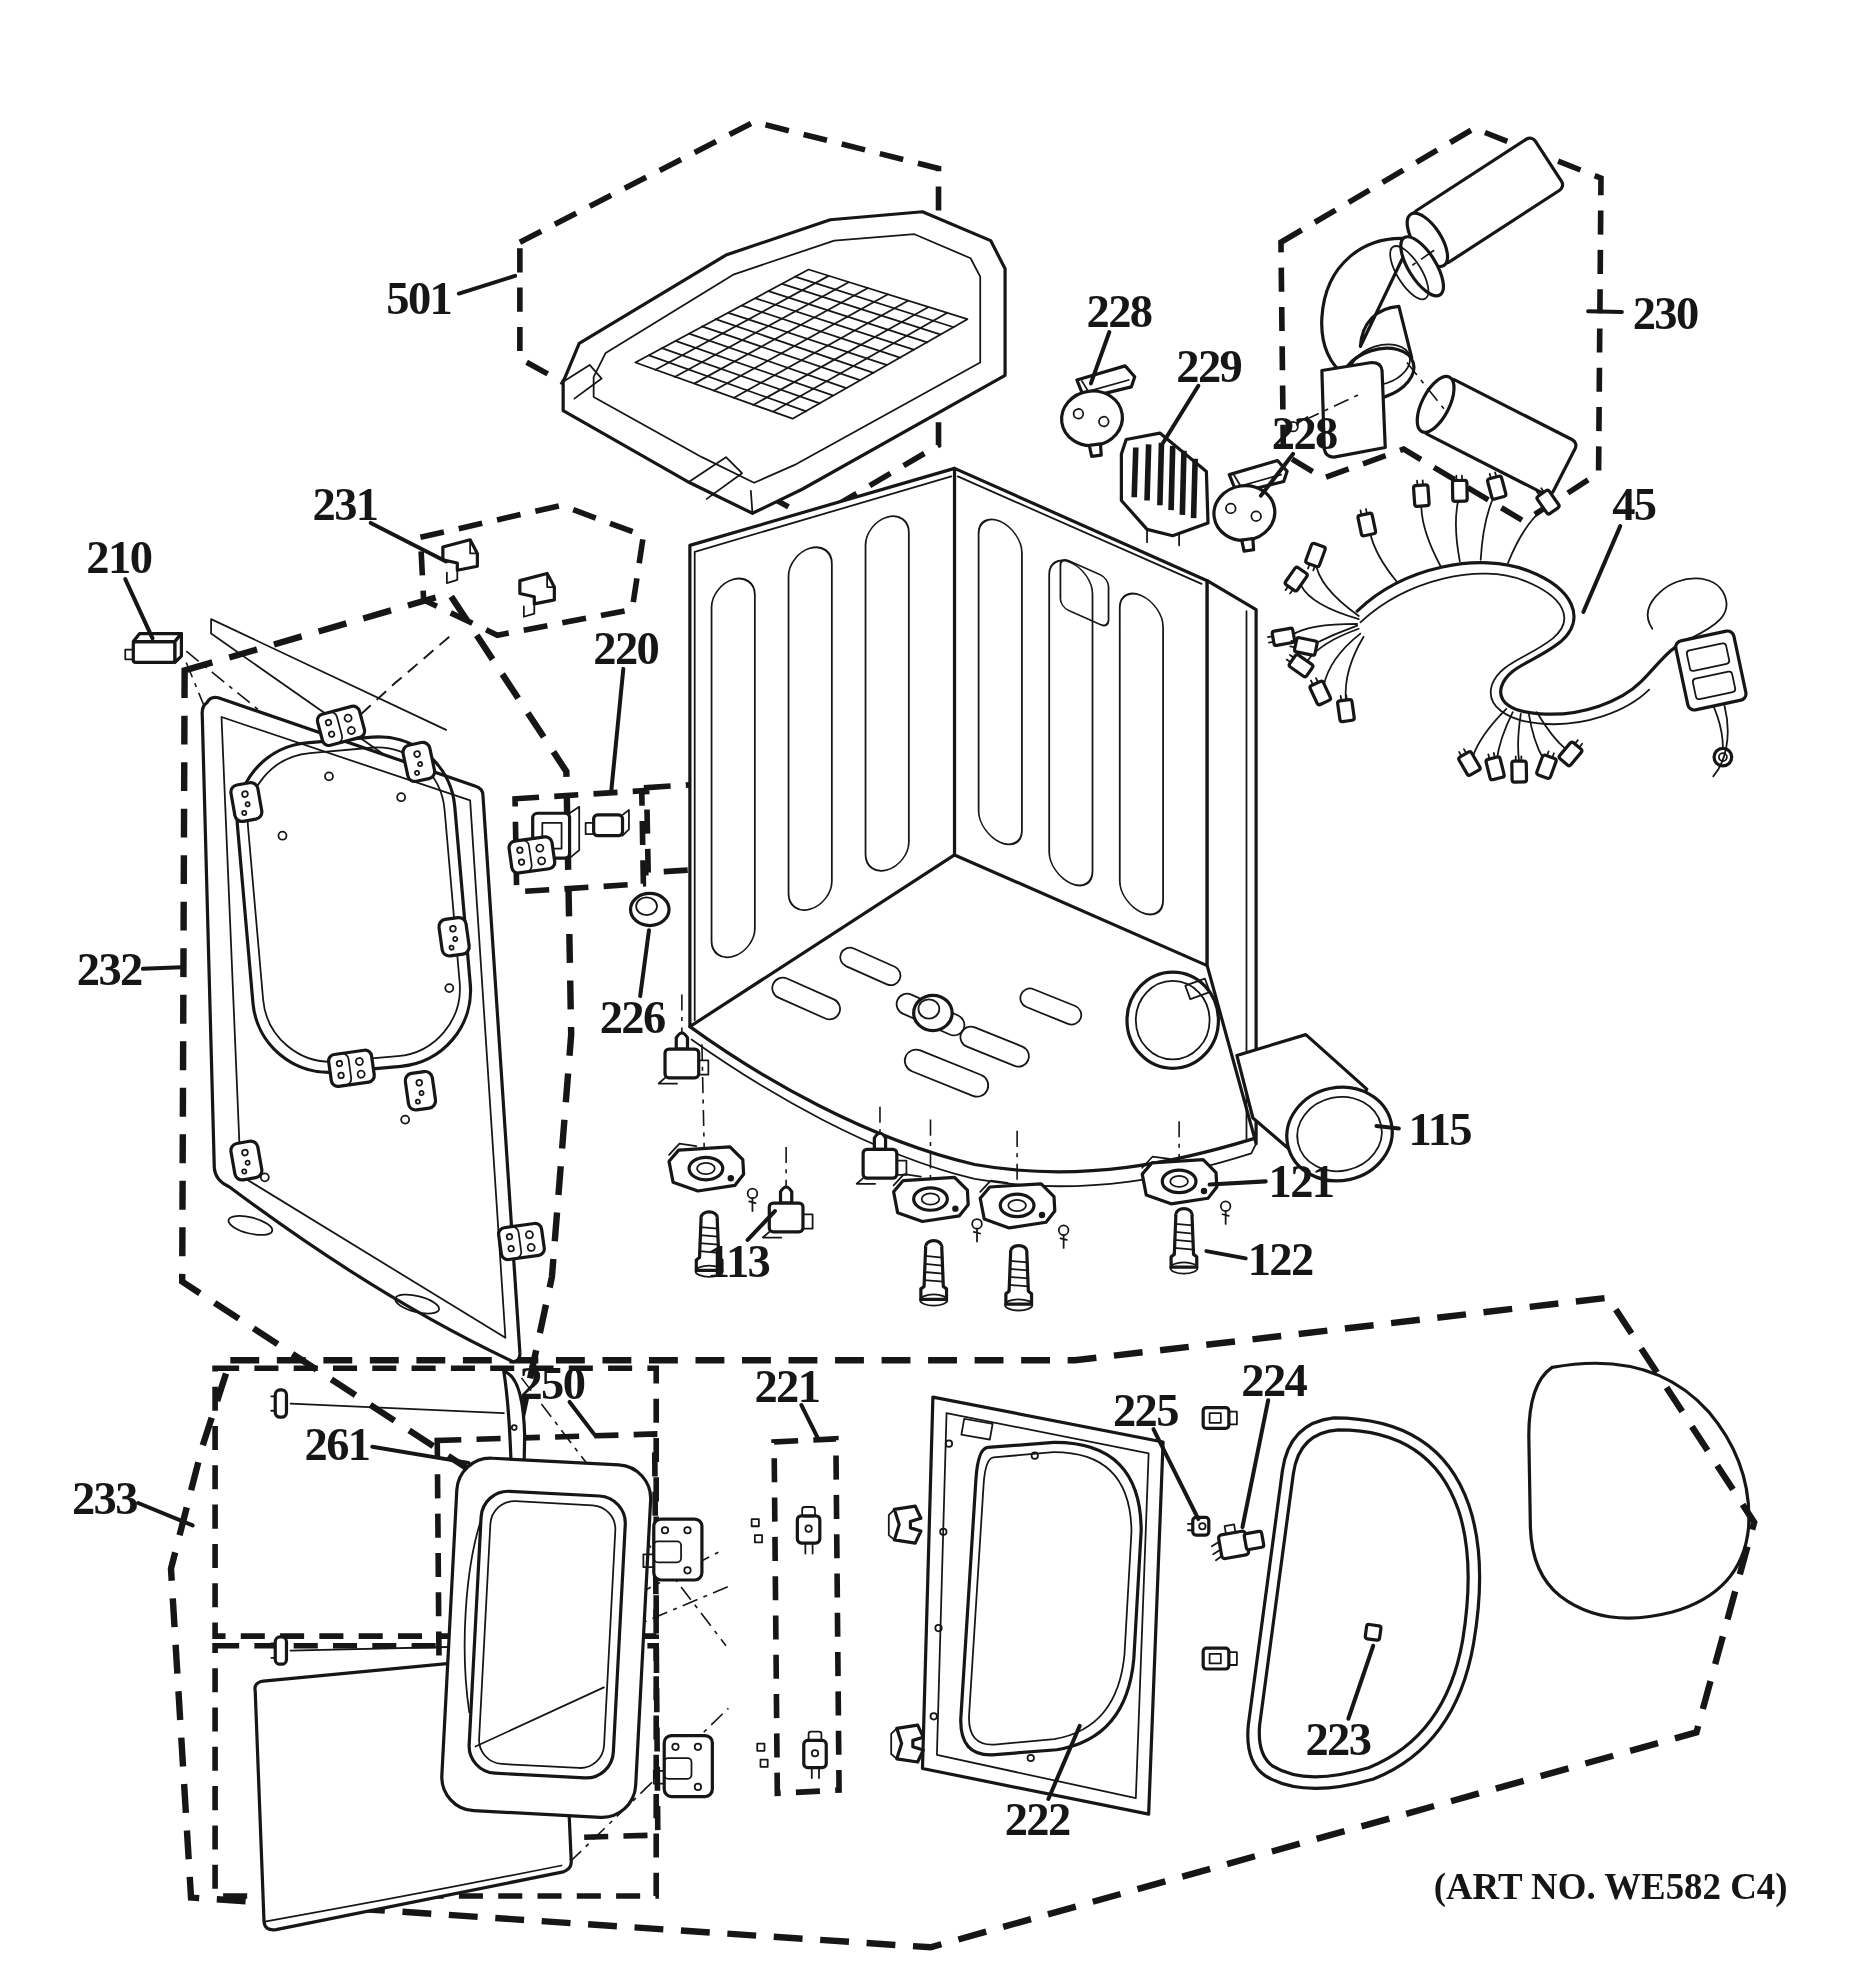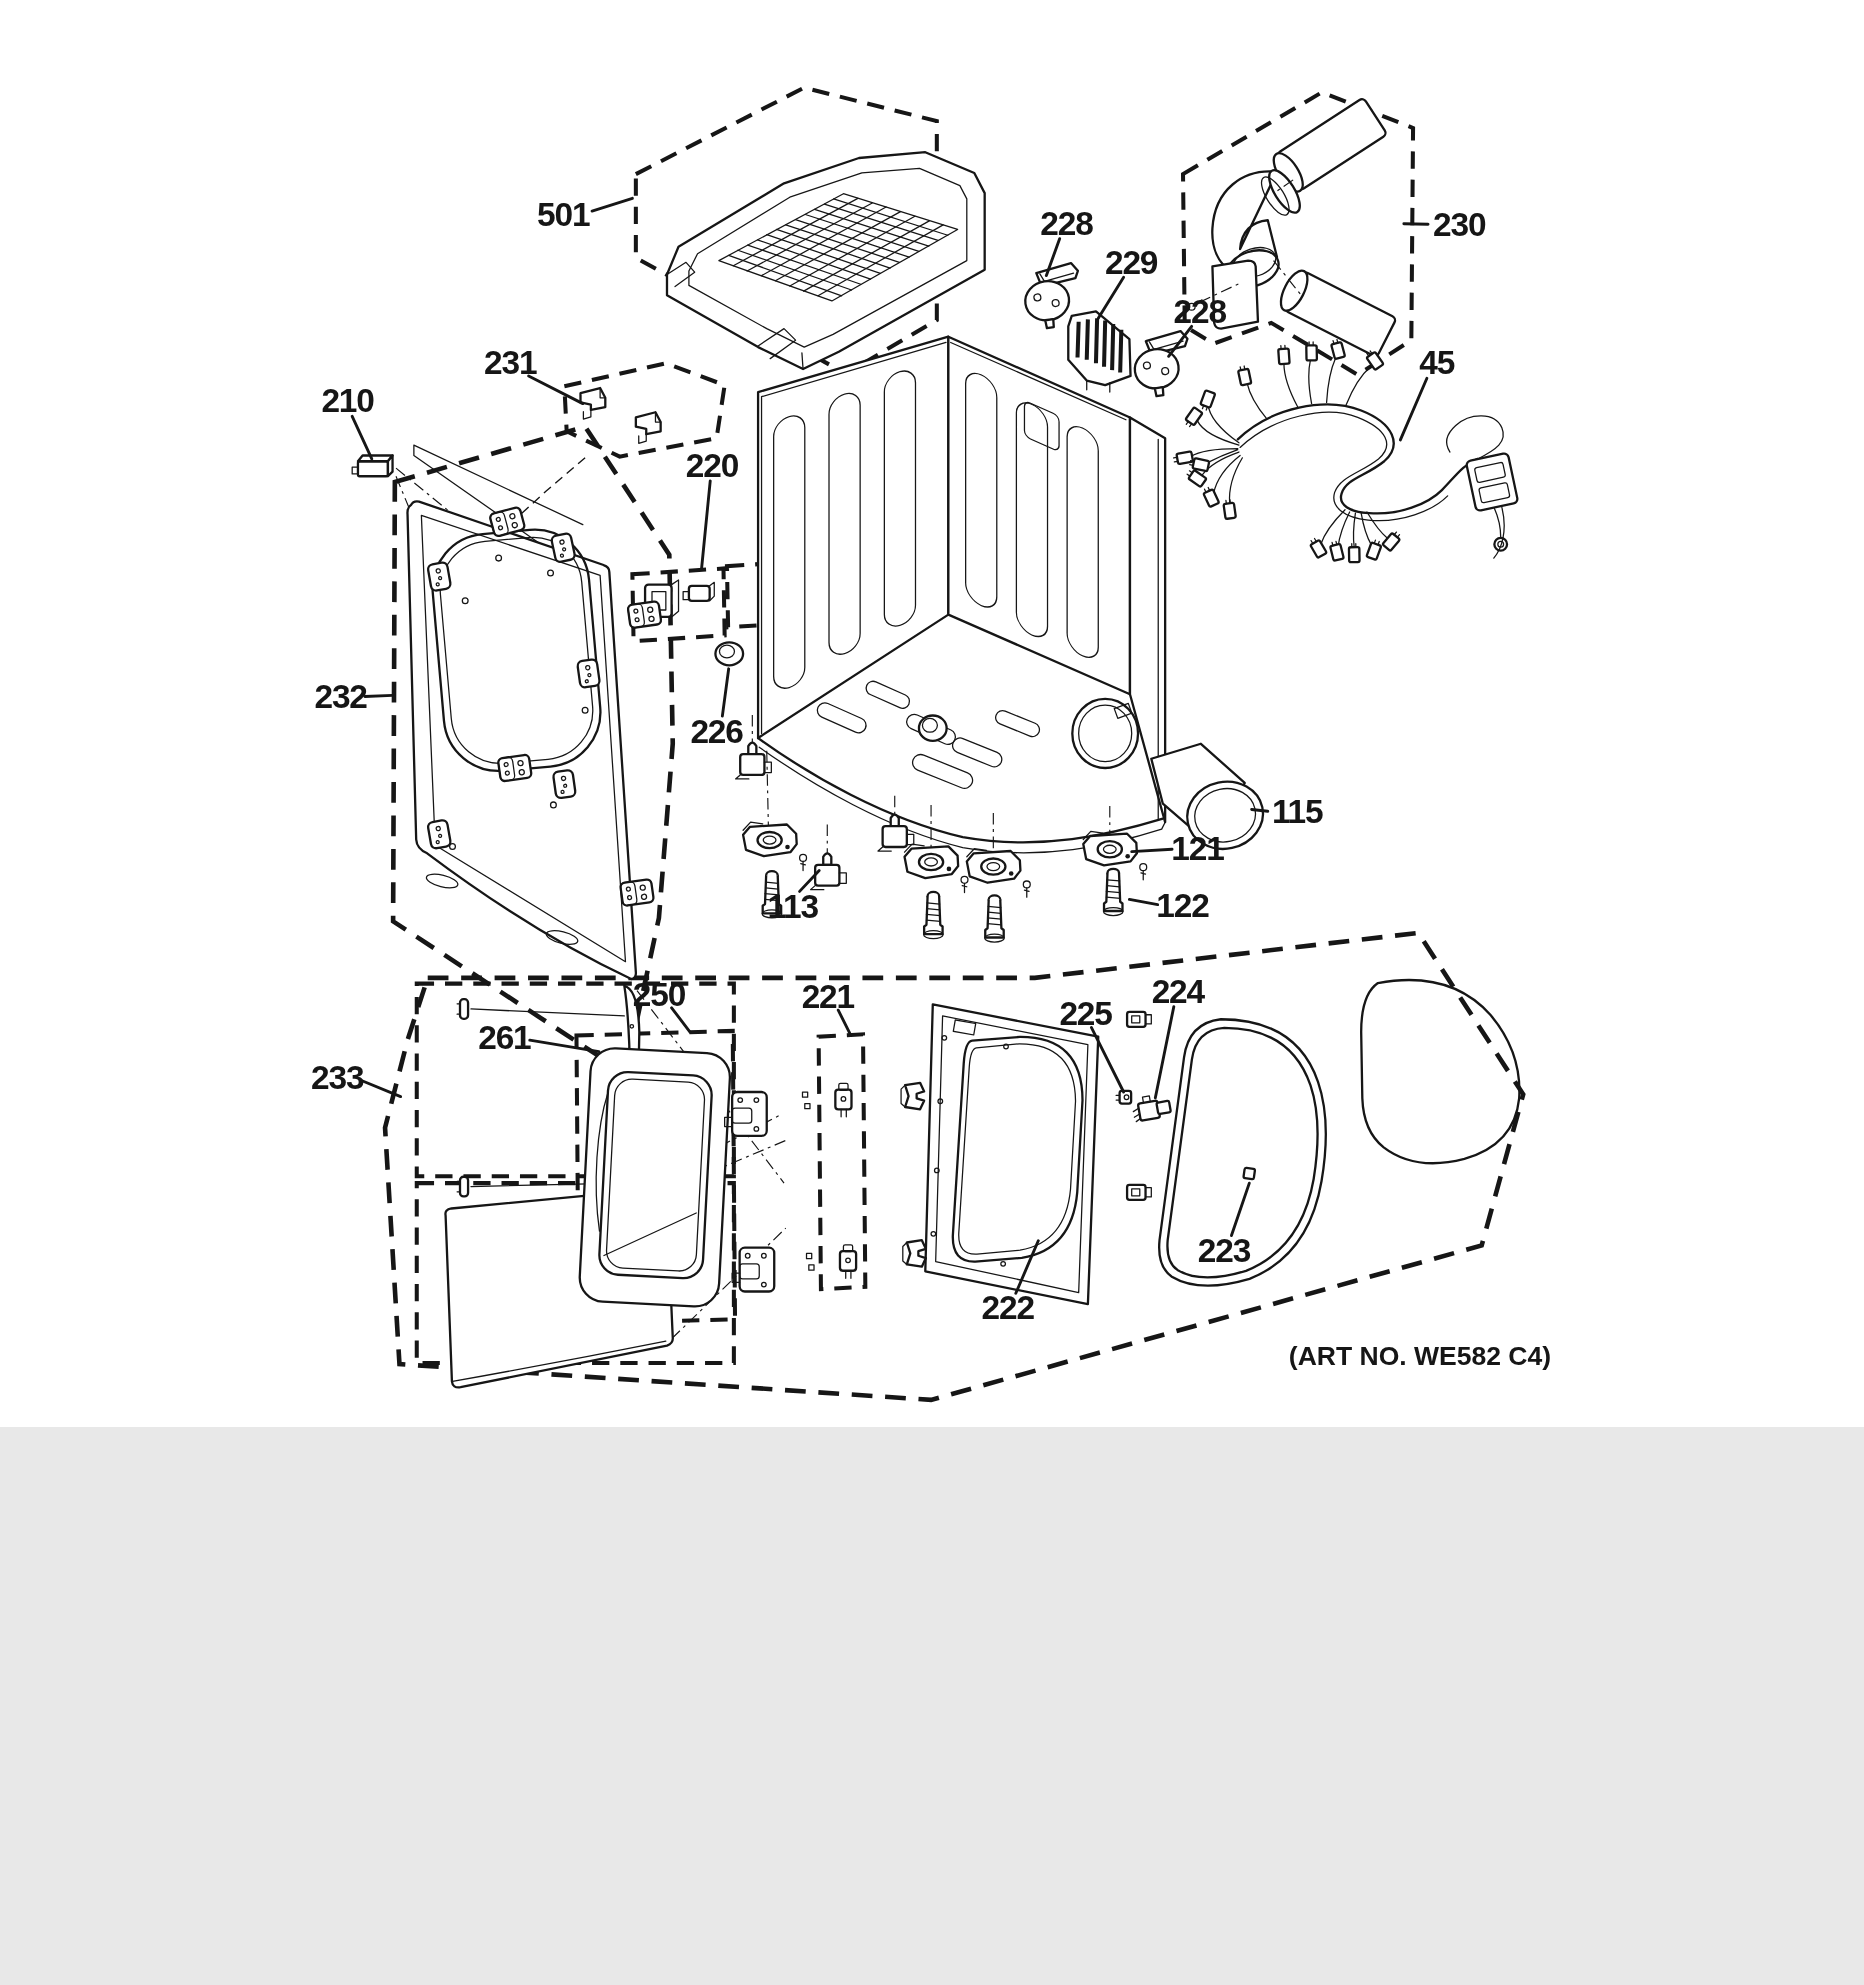--- a/index.html
+++ b/index.html
@@ -1,17 +1,17 @@
 <!DOCTYPE html>
 <html style="font-size:13px"><head>
 <meta charset="utf-8">
 <style>
   html,body{margin:0;padding:0;background:#e8e8e8;}
-  .stage{position:relative;width:1865px;height:1427px;background:#ffffff;overflow:hidden;
-         font-family:Liberation Sans, sans-serif;}
+  .stage{position:relative;width:1865px;height:1985px;background:#ffffff;overflow:hidden;
+         font-family:Liberation Serif, serif;}
   svg{position:absolute;left:0;top:0;width:100%;height:100%;}
   .p  {fill:#ffffff;stroke:#161616;stroke-width:4;stroke-linejoin:round;}
   .pn {fill:none;stroke:#161616;stroke-width:4;stroke-linejoin:round;stroke-linecap:round;}
   .t  {fill:none;stroke:#161616;stroke-width:2.2;stroke-linejoin:round;stroke-linecap:round;}
   .hv {fill:none;stroke:#161616;stroke-width:7;stroke-linecap:butt;}
   .dbox{fill:none;stroke:#161616;stroke-width:7;stroke-dasharray:30 19;}
   .dbig{fill:none;stroke:#161616;stroke-width:8;stroke-dasharray:36 22;}
   .cline{fill:none;stroke:#161616;stroke-width:2;stroke-dasharray:20 8 5 8;}
   .dthin{fill:none;stroke:#161616;stroke-width:2.4;stroke-dasharray:16 10;}
   .ldr{stroke:#161616;stroke-width:5;stroke-linecap:round;}

